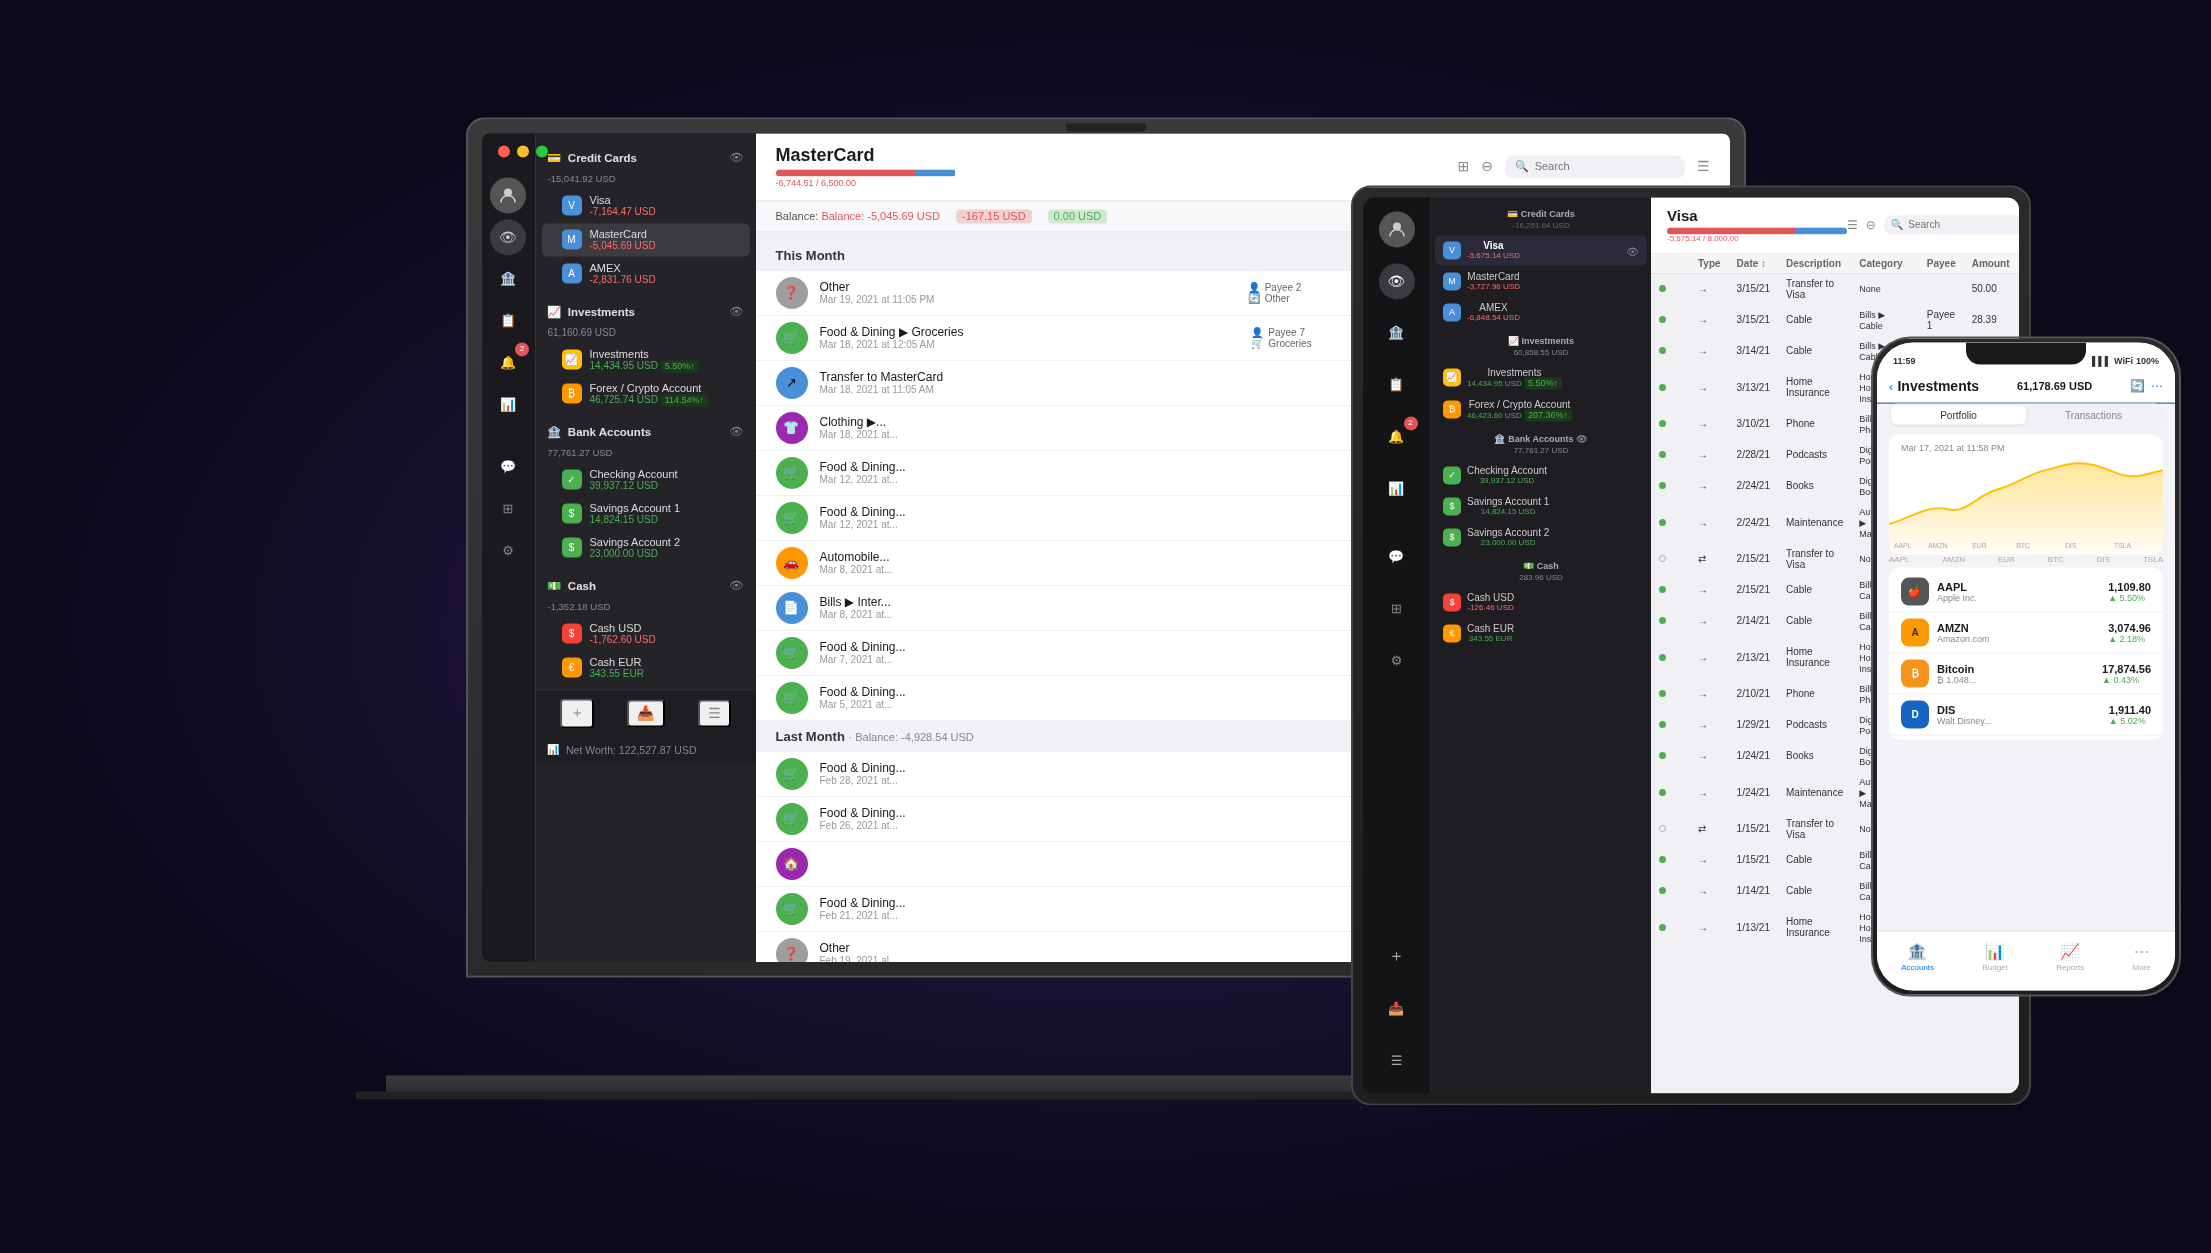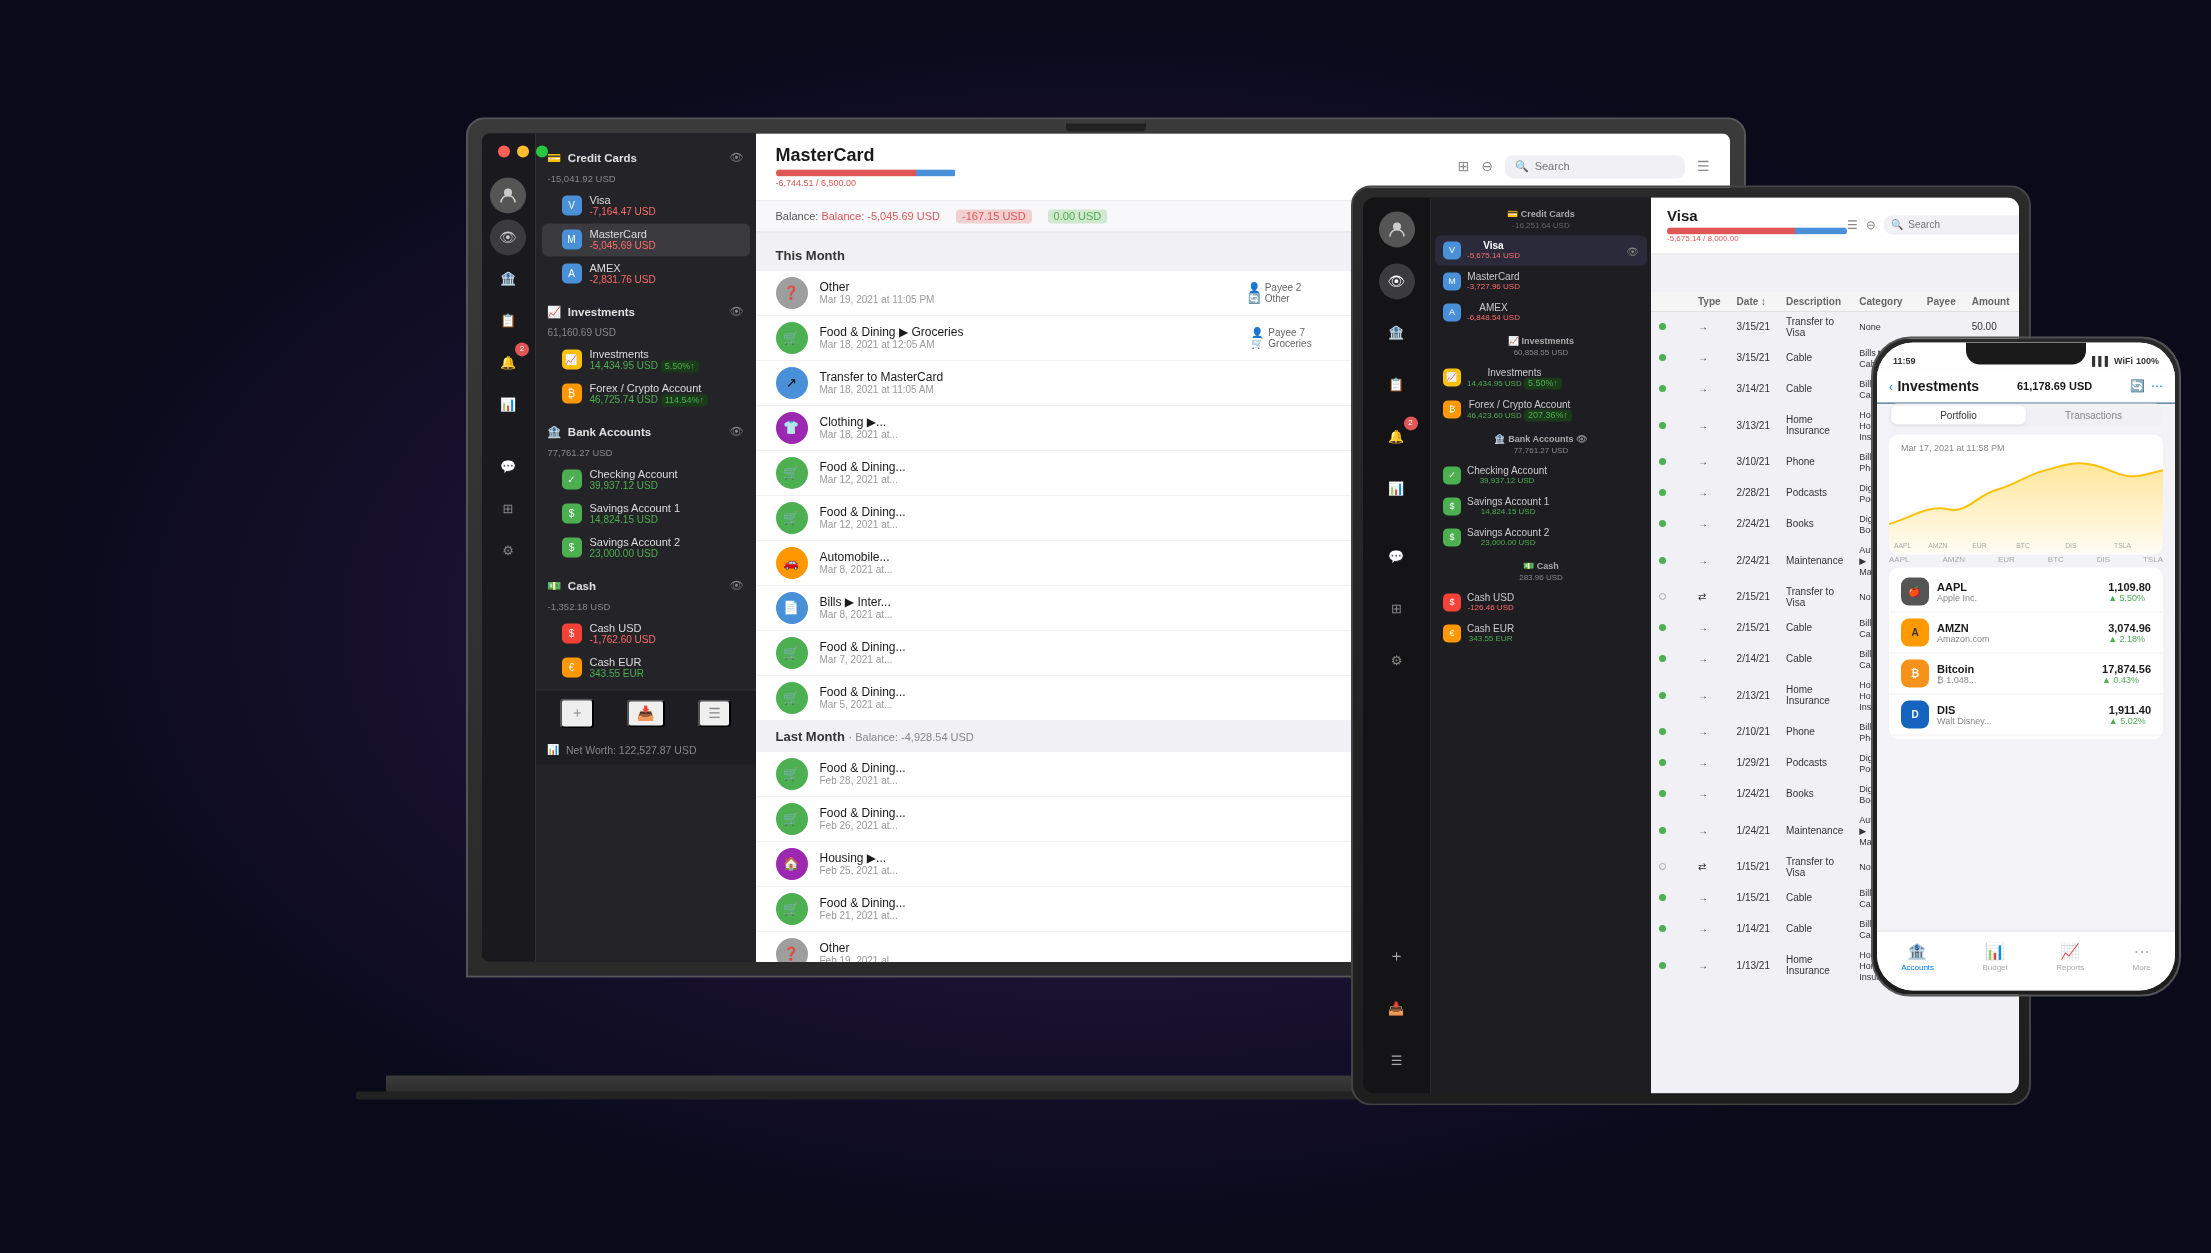--- a/index.html
+++ b/index.html
@@ -579,21 +579,20 @@
     }
 
     .phone-bottom-tab.active { color: #007aff; }
     .phone-bottom-tab-icon { font-size: 16px; }
 
     
     .tx-table {
       width: 100%;
       font-size: 10px;
       border-collapse: collapse;
-      margin-top: 38px;
     }
 
     .tx-table th {
       background: #f5f5f5;
       padding: 4px 8px;
       text-align: left;
       color: #666;
       font-weight: 600;
       border-bottom: 1px solid #e0e0e0;
       font-size: 10px;
@@ -1078,24 +1077,20 @@
               </div>
               <div class="tx-row">
                 <div class="tx-cat-icon bg-green" style="font-size:13px;">🛒</div>
                 <div class="tx-info">
                   <div class="tx-name">Food &amp; Dining...</div>
                   <div class="tx-date">Feb 26, 2021 at...</div>
                 </div>
               </div>
               <div class="tx-row">
                 <div class="tx-cat-icon bg-purple" style="font-size:13px;">🏠</div>
-                <div class="tx-info">
-                  <div class="tx-name">Housing ▶...</div>
-                  <div class="tx-date">Feb 25, 2021 at...</div>
-                </div>
               </div>
               <div class="tx-row">
                 <div class="tx-cat-icon bg-green" style="font-size:13px;">🛒</div>
                 <div class="tx-info">
                   <div class="tx-name">Food &amp; Dining...</div>
                   <div class="tx-date">Feb 21, 2021 at...</div>
                 </div>
               </div>
               <div class="tx-row">
                 <div class="tx-cat-icon bg-gray" style="font-size:13px;">❓</div>

